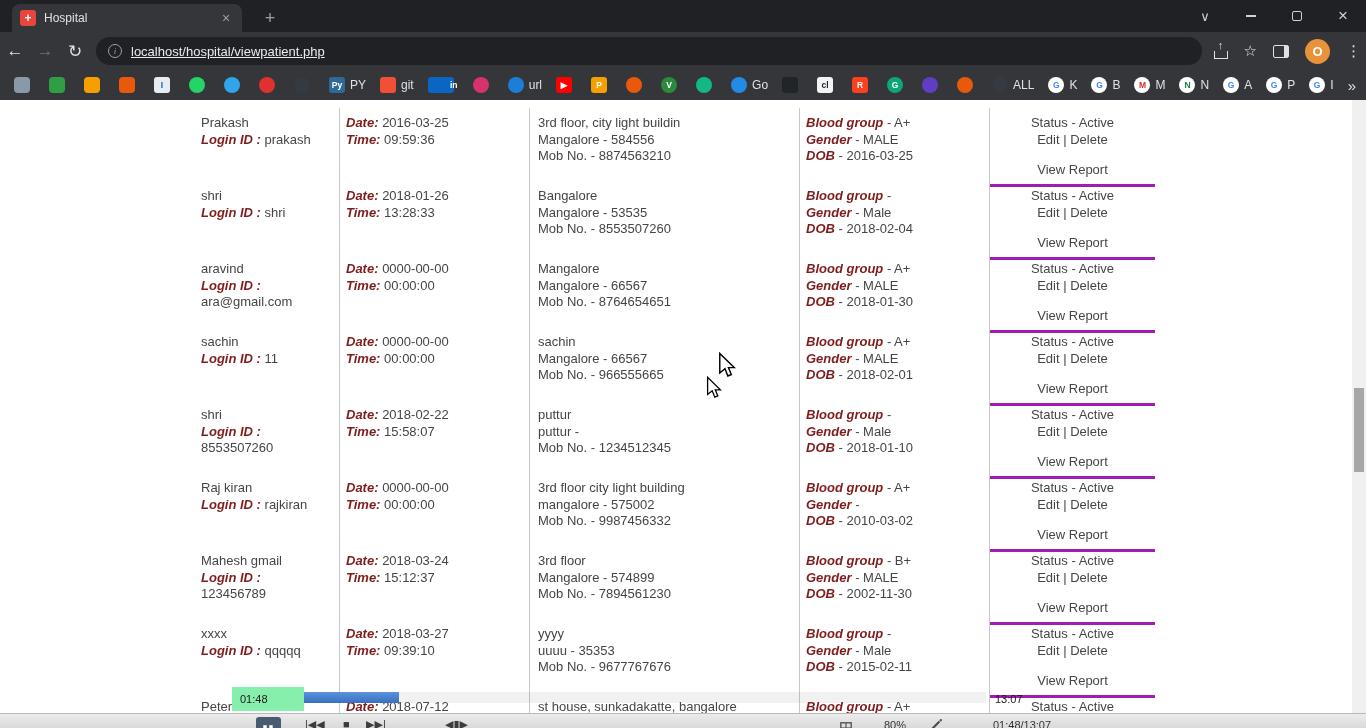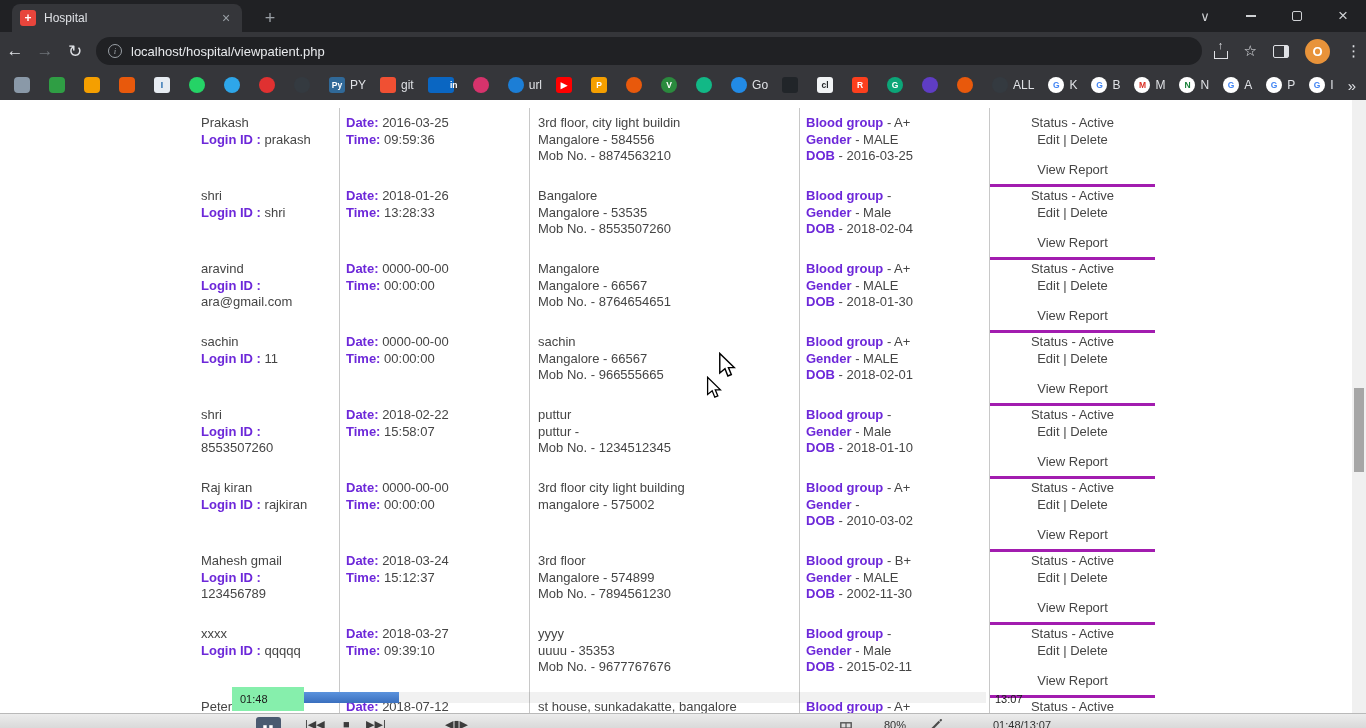--- a/index.html
+++ b/index.html
@@ -23,21 +23,21 @@
   .wc.close { font-size:17px; }
 
   
   #toolbar { position:absolute; top:32px; left:0; right:0; height:38px; background:#35363a; display:flex; align-items:center; }
   .navbtn { width:30px; text-align:center; font-size:17px; color:#dfe1e5; flex:0 0 auto; }
   .navbtn.disabled { color:#6e7378; }
   #omnibox { height:28px; flex:1; margin:0 12px 0 6px; background:#202124; border-radius:14px;
              display:flex; align-items:center; padding:0 12px; gap:9px; }
   .info-ic { width:14px; height:14px; border:1.4px solid #9aa0a6; border-radius:50%; color:#9aa0a6; font-size:9px;
              display:flex; align-items:center; justify-content:center; font-family:"Liberation Serif",serif; font-style:italic; flex:0 0 auto; }
-  #url-text { color:#e8eaed; font-size:13px; white-space:nowrap; }
+  #url-text { color:#e8eaed; font-size:13px; white-space:nowrap;text-decoration:underline; }
   .tbicons { display:flex; align-items:center; gap:16px; padding-right:12px; flex:0 0 auto; }
   .share-ic { position:relative; width:14px; height:16px; }
   .share-ic .tray { position:absolute; left:0; right:0; bottom:0; height:8px; border:1.4px solid #dfe1e5; border-top:none; }
   .share-ic .arr { position:absolute; left:0; right:0; top:-4px; text-align:center; color:#dfe1e5; font-size:11px; }
   .star { color:#dfe1e5; font-size:15px; }
   .panel-ic { width:16px; height:13px; border:1.4px solid #dfe1e5; border-radius:2px; position:relative; }
   .panel-ic::after { content:""; position:absolute; right:0; top:0; bottom:0; width:4.5px; background:#dfe1e5; }
   .avatar { width:25px; height:25px; border-radius:50%; background:#e8933a; color:#fff; font-size:13px; font-weight:bold;
             display:flex; align-items:center; justify-content:center; }
   .kebab { color:#dfe1e5; font-size:15px; width:8px; text-align:center; }
@@ -53,21 +53,21 @@
   .bm-overflow { position:absolute; right:10px; top:0; height:30px; display:flex; align-items:center;
                  color:#dfe1e5; font-size:15px; }
 
   
   #page { position:absolute; top:100px; left:0; right:0; bottom:0; background:#fff; overflow:hidden; }
   #ptable { position:absolute; left:195px; top:0; width:960px; }
   .prow { display:grid; grid-template-columns:145px 190px 270px 190px 165px; height:73px; }
   .prow:first-child { height:80px;margin-top:8px; }
   .prow:first-child .c { padding-top:7px; }
   .c { font-size:13px; line-height:16.5px; color:#454545; border-right:1px solid #c8c8c8; padding:0 14px 0 6px; overflow:hidden; }
-  .c b { color:#6d28d9; }
+  .c b { color:#7f1d1d;font-style:italic; }
   .c3 { padding-left:8px; }
   .c5 { border-right:none; text-align:center; padding-left:0; padding-right:0; }
   .sb { border-bottom:3px solid #a21caf; padding-bottom:5px; }
   .vr { margin-top:14px; }
   .c5 a { color:#454545; text-decoration:none; cursor:pointer; }
 
   
   #sbar { position:absolute; right:0; top:100px; width:14px; height:613px; background:#f0f0f0; z-index:4; }
   #sthumb { position:absolute; left:2px; width:10px; top:288px; height:84px; background:#a6a6a6; }
 
@@ -578,20 +578,21 @@
         </div>
         <div class="c c2">
           <div><b>Date:</b>
             <span>0000-00-00</span></div>
           <div><b>Time:</b>
             <span>00:00:00</span></div>
         </div>
         <div class="c c3">
           <div>3rd floor city light building</div>
           <div>mangalore -  575002</div>
+          <div>Mob No. - 9987456332</div>
         </div>
         <div class="c c4">
           <div><b>Blood group</b>
             <span>- A+</span></div>
           <div><b>Gender</b>
             <span>-</span></div>
           <div><b>DOB</b>
             <span>- 2010-03-02</span></div>
         </div>
         <div class="c c5">

